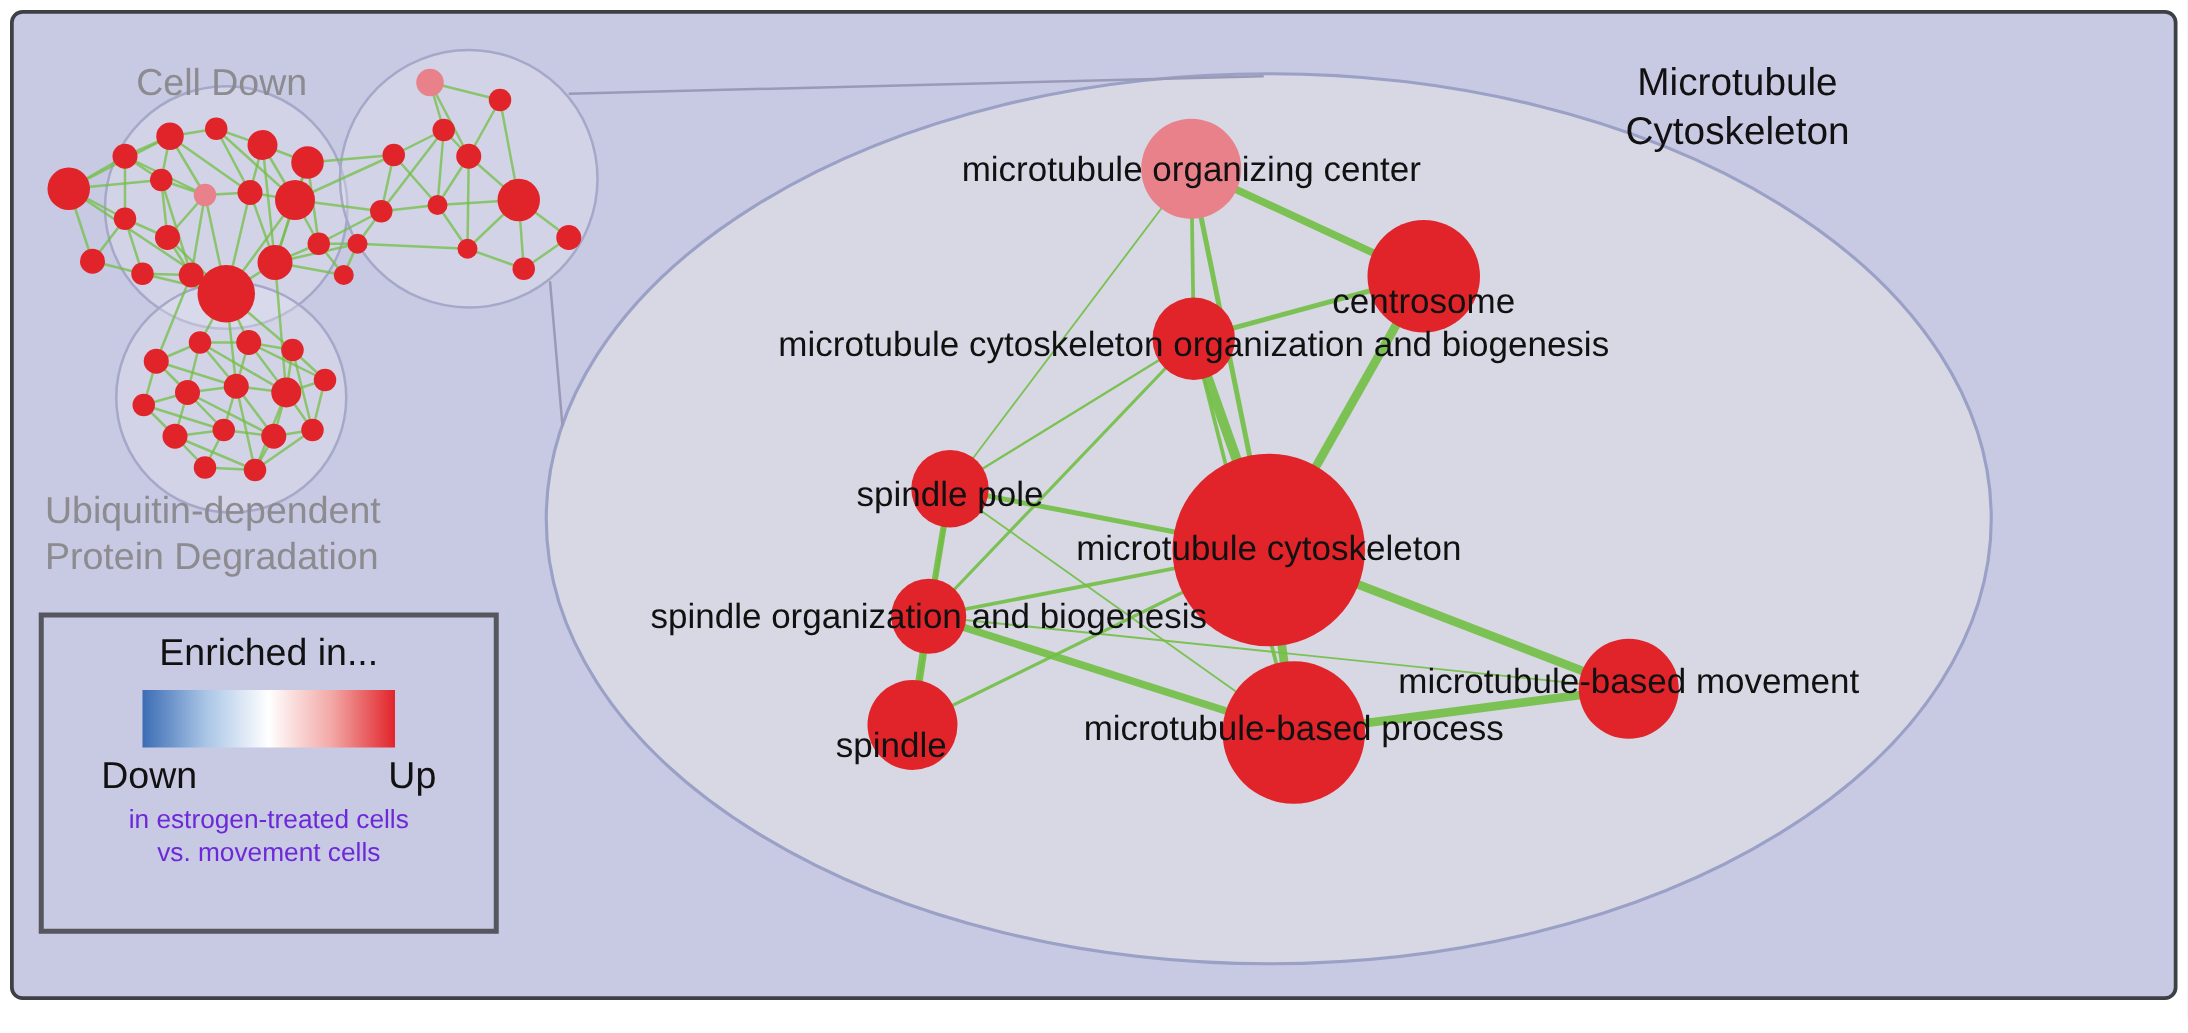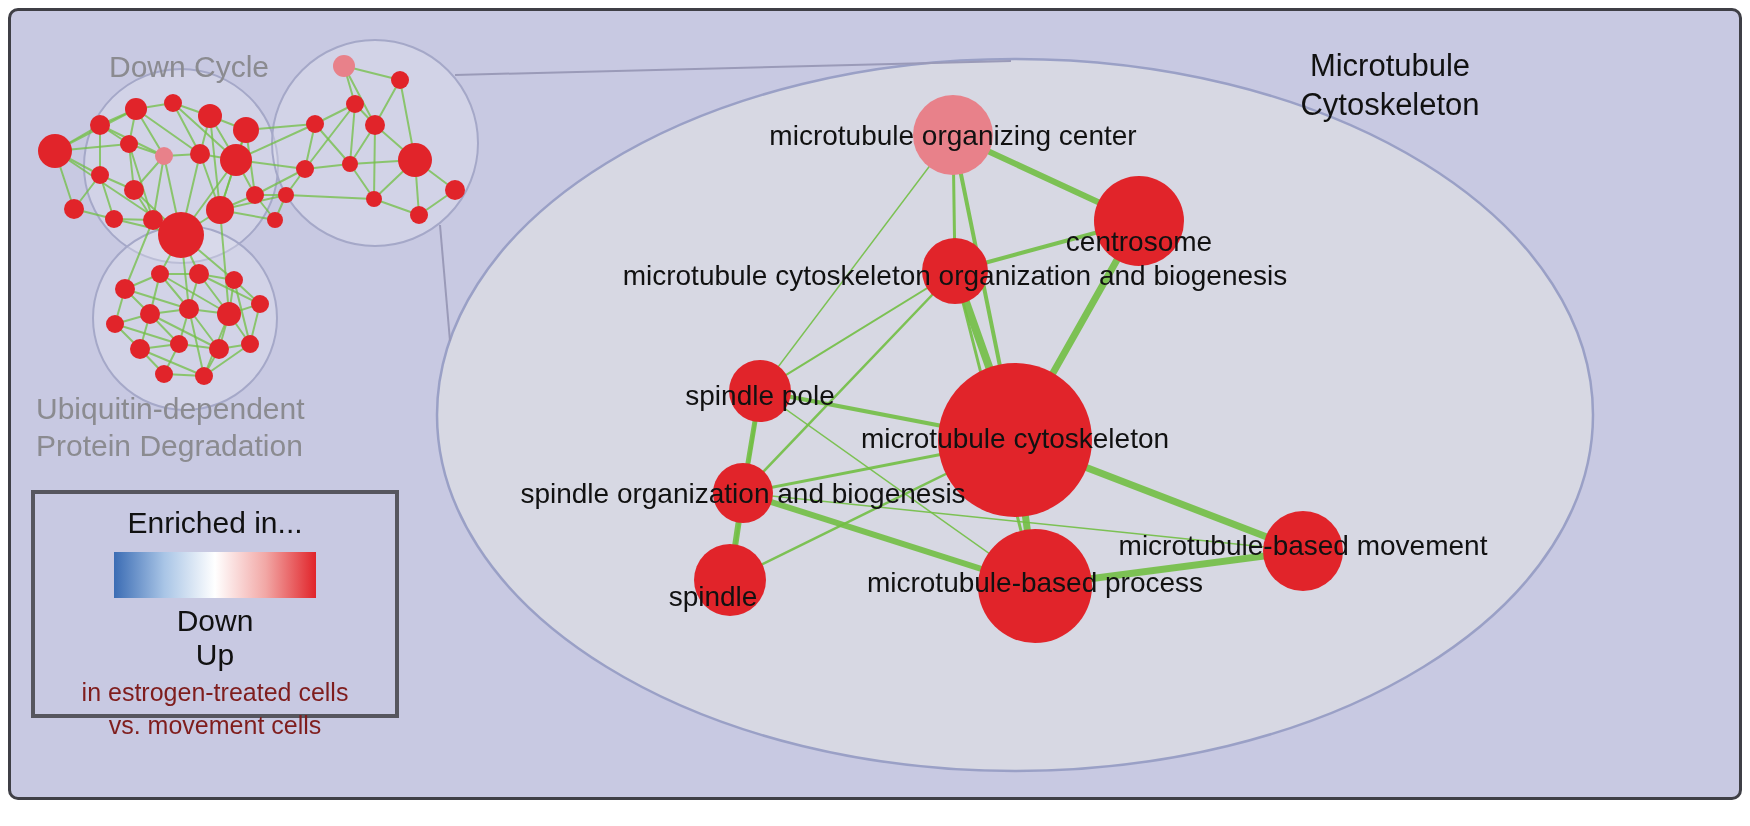--- a/index.html
+++ b/index.html
@@ -9,27 +9,27 @@
     background:#c8c9e2; border:3px solid #3f3f46; border-radius:10px;
     overflow:hidden; box-sizing:border-box;
   }
   .stage{position:absolute; left:-8px; top:-8px; width:1750px; height:826px;}
   svg{position:absolute; left:0; top:0;}
   svg text{font-family:"Liberation Sans", sans-serif;}
   .overlay-label{position:absolute; white-space:nowrap;}
   .cluster-label{color:#8b8b90; font-size:30px; line-height:1.22;}
   .black-label{color:#111111; font-size:31px; line-height:1.25; text-align:center;}
   .legend{
-    position:absolute; left:28px; top:487px; width:368px; height:228px;
+    position:absolute; left:28px; top:487px; width:368px; height:257px;
     border:4px solid #56565e; box-sizing:border-box; text-align:center;
   }
   .legend-title{font-size:30px; color:#111; margin-top:12px;}
   .legend-bar{width:202px; height:46px; margin:12px auto 0 auto;}
-  .legend-ends{display:flex; width:268px; margin:6px auto 0 auto; font-size:30px; color:#111;flex-direction:column;}
-  .legend-caption{font-size:25px; color:#7f1d1d; line-height:1.3; margin-top:4px;}
+  .legend-ends{display:flex; justify-content:space-between; width:268px; margin:6px auto 0 auto; font-size:30px; color:#111;}
+  .legend-caption{font-size:21px; color:#6d28d9; line-height:1.3; margin-top:4px;}
 </style>
 </head>
 <body>
 
 <div class="panel">
   <div class="stage">
 
     <svg id="map-svg" width="1750" height="826" viewBox="0 0 1750 826">
         <g>
           <ellipse cx="1012" cy="412" rx="578" ry="356" fill="#d7d8e3" stroke="#9aa0c6" stroke-width="2.5"></ellipse>
@@ -262,21 +262,21 @@
           <text x="757" y="392" dy="0.35em" text-anchor="middle" font-size="28" fill="#111111">spindle pole</text>
           <text x="1012" y="435" dy="0.35em" text-anchor="middle" font-size="28" fill="#111111">microtubule cytoskeleton</text>
           <text x="740" y="490" dy="0.35em" text-anchor="middle" font-size="28" fill="#111111">spindle organization and biogenesis</text>
           <text x="1300" y="542" dy="0.35em" text-anchor="middle" font-size="28" fill="#111111">microtubule-based movement</text>
           <text x="710" y="593" dy="0.35em" text-anchor="middle" font-size="28" fill="#111111">spindle</text>
           <text x="1032" y="579" dy="0.35em" text-anchor="middle" font-size="28" fill="#111111">microtubule-based process</text>
         </g>
       </svg>
 
     <div class="overlay-label cluster-label" style="left:106px; top:46px;">
-      <span>Down Cycle</span>
+      <span>Cell Down</span>
     </div>
 
     <div class="overlay-label cluster-label" style="left:33px; top:388px;">
       <div>Ubiquitin-dependent</div>
       <div>Protein Degradation</div>
     </div>
 
     <div class="overlay-label black-label" style="left:1262px; top:44px; width:250px;">
       <div>Microtubule</div>
       <div>Cytoskeleton</div>

